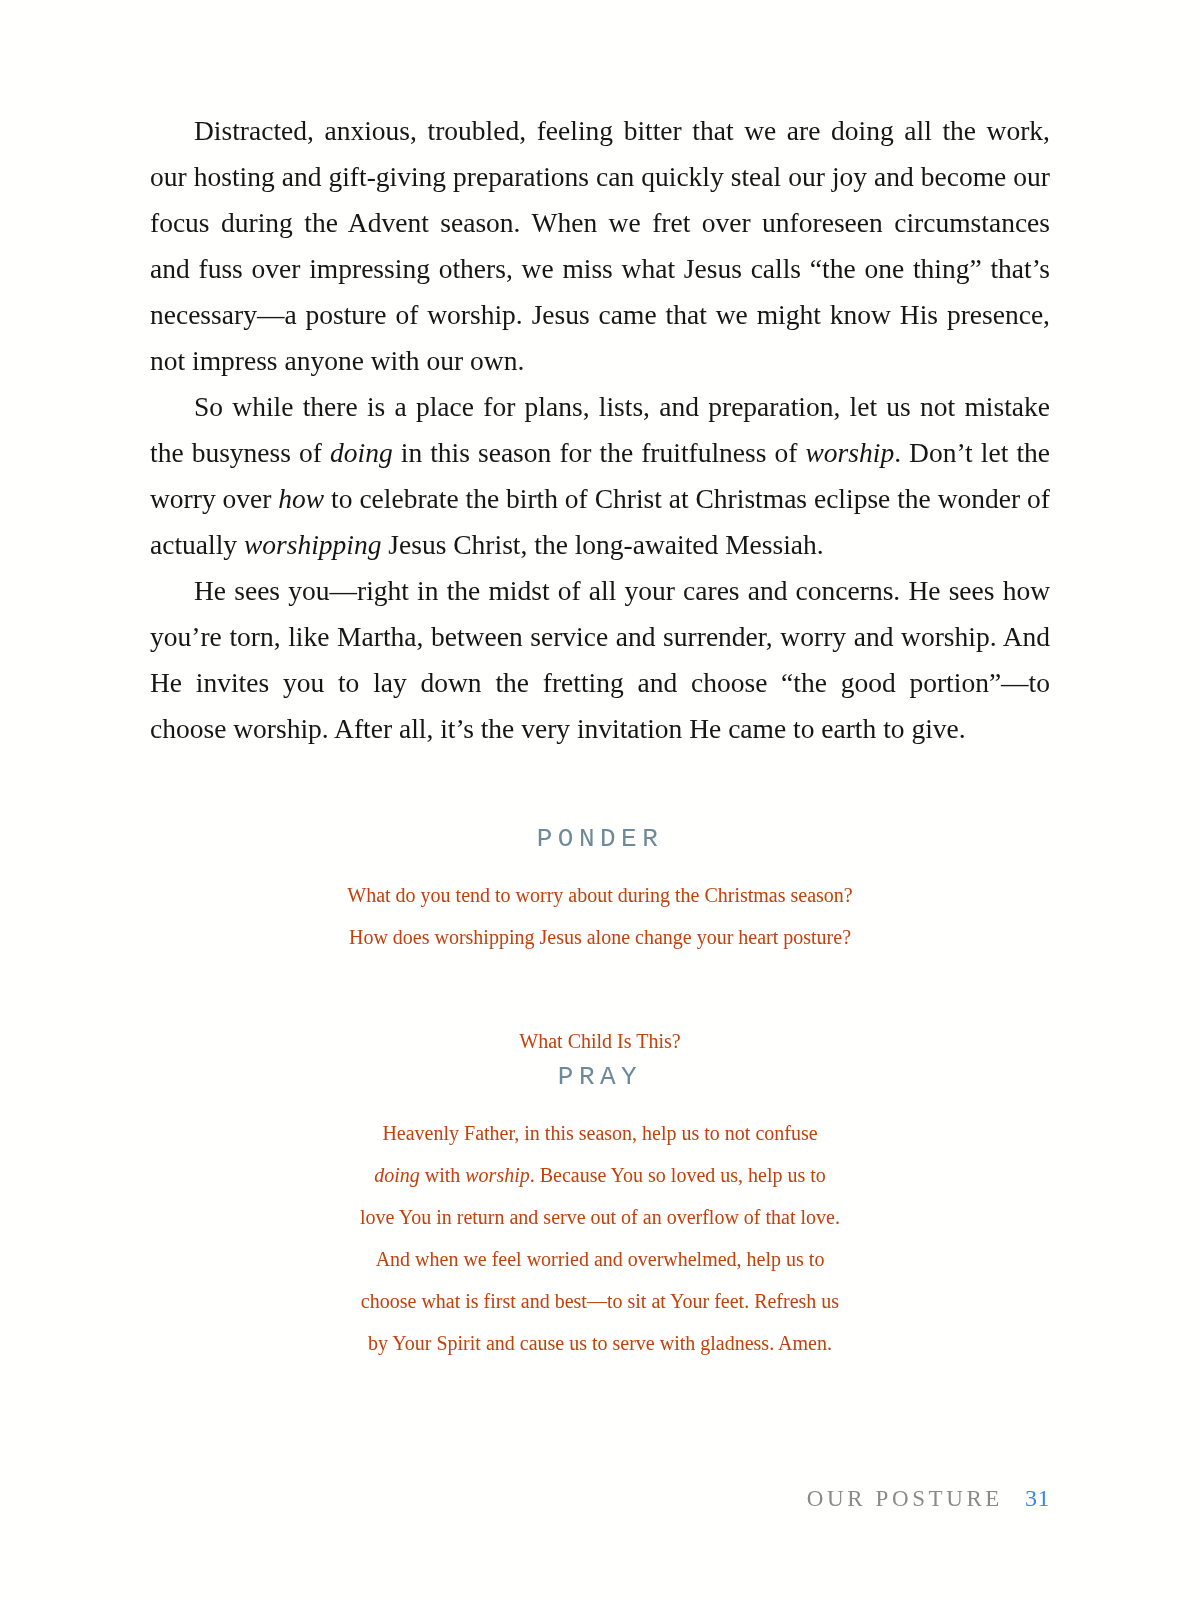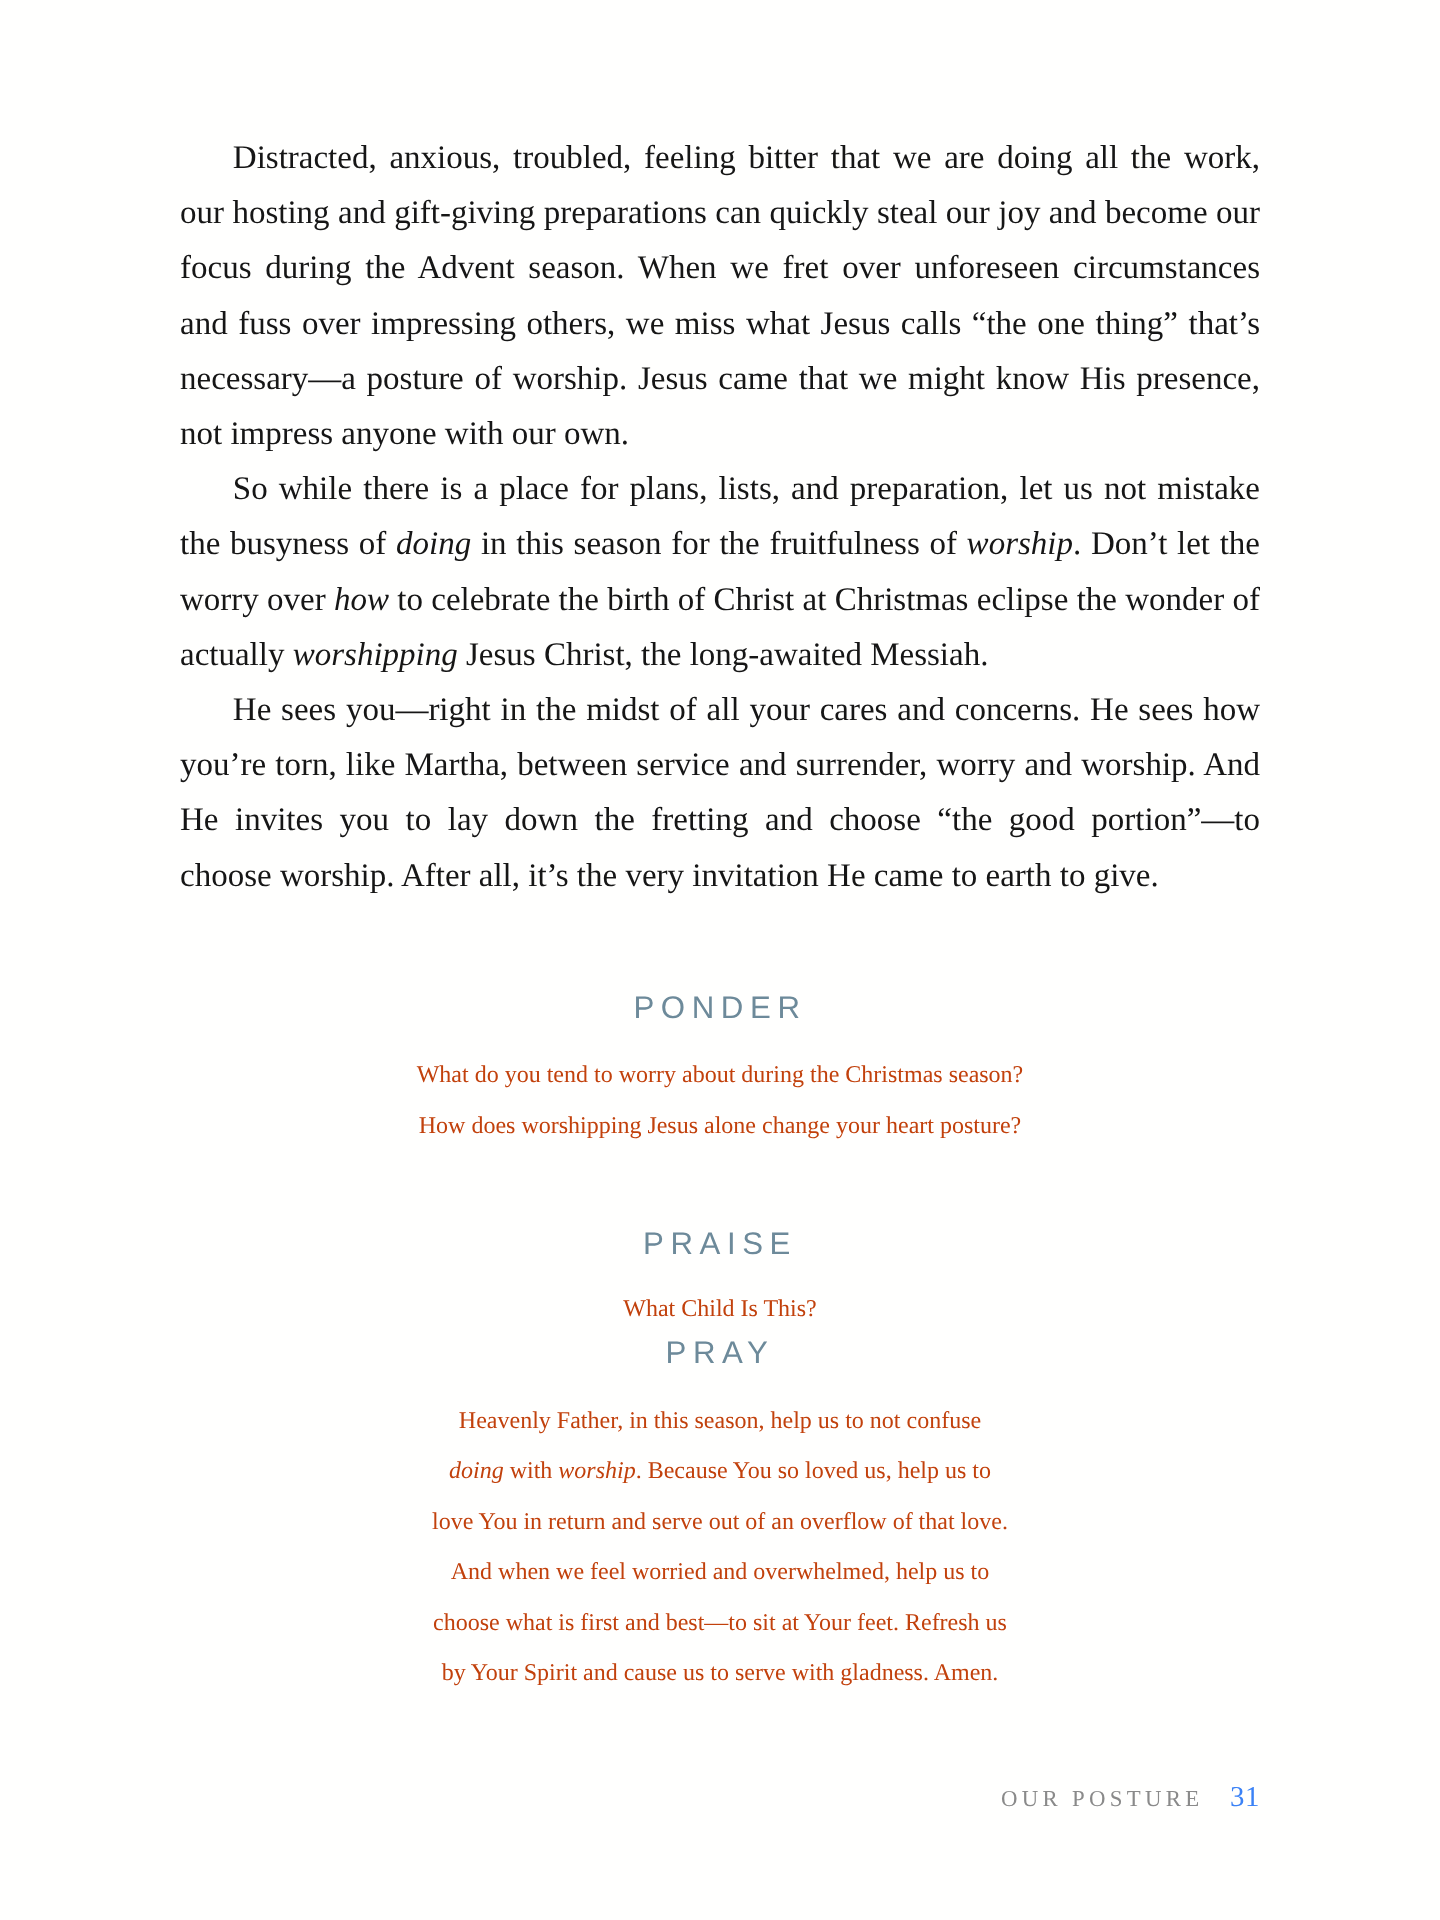--- a/index.html
+++ b/index.html
@@ -50,21 +50,21 @@
   }
 
   .section-heading {
     font-size: 26px;
     letter-spacing: 5.5px;
     color: #6d8a9a;
     font-weight: 400;
     text-align: center;
     margin: 0;
     text-transform: uppercase;
-    font-family: Liberation Sans, sans-serif;
+    font-family: Liberation Mono, monospace;
   }
 
   .section-body {
     font-size: 20px;
     line-height: 42px;
     text-align: center;
     color: #c2410c;
     margin: 0;
   }
   .section-body em { font-style: italic; }
@@ -81,21 +81,21 @@
   
   .footer {
     position: absolute;
     left: 0;
     right: 150px;
     bottom: 88px;
     text-align: right;
     white-space: nowrap;
   }
   .footer-running-head {
-    font-size: 19px;
+    font-size: 23px;
     letter-spacing: 3.6px;
     color: #8a8a8a;
     text-transform: uppercase;
     margin-left: 48px;
   }
   .footer-page-number {
     font-size: 24px;
     color: #3b82f6;
     margin-left: 22px;
     letter-spacing: 0.5px;
@@ -116,21 +116,20 @@
 
     <div class="section ponder-block">
       <h2 class="section-heading">PONDER</h2>
       <p class="section-body">
         <span>What do you tend to worry about during the Christmas season?</span><br>
         <span>How does worshipping Jesus alone change your heart posture?</span>
       </p>
     </div>
 
     <div class="section praise-block">
-      <h2 class="section-heading">PRAISE</h2>
       <p class="section-body">
         <span>What Child Is This?</span>
       </p>
     </div>
 
     <div class="section pray-block">
       <h2 class="section-heading">PRAY</h2>
       <p class="section-body"><span>Heavenly Father, in this season, help us to not confuse</span><br><em>doing</em><span> with </span><em>worship</em><span>. Because You so loved us, help us to</span><br><span>love You in return and serve out of an overflow of that love.</span><br><span>And when we feel worried and overwhelmed, help us to</span><br><span>choose what is first and best—to sit at Your feet. Refresh us</span><br><span>by Your Spirit and cause us to serve with gladness. Amen.</span></p>
     </div>
 

